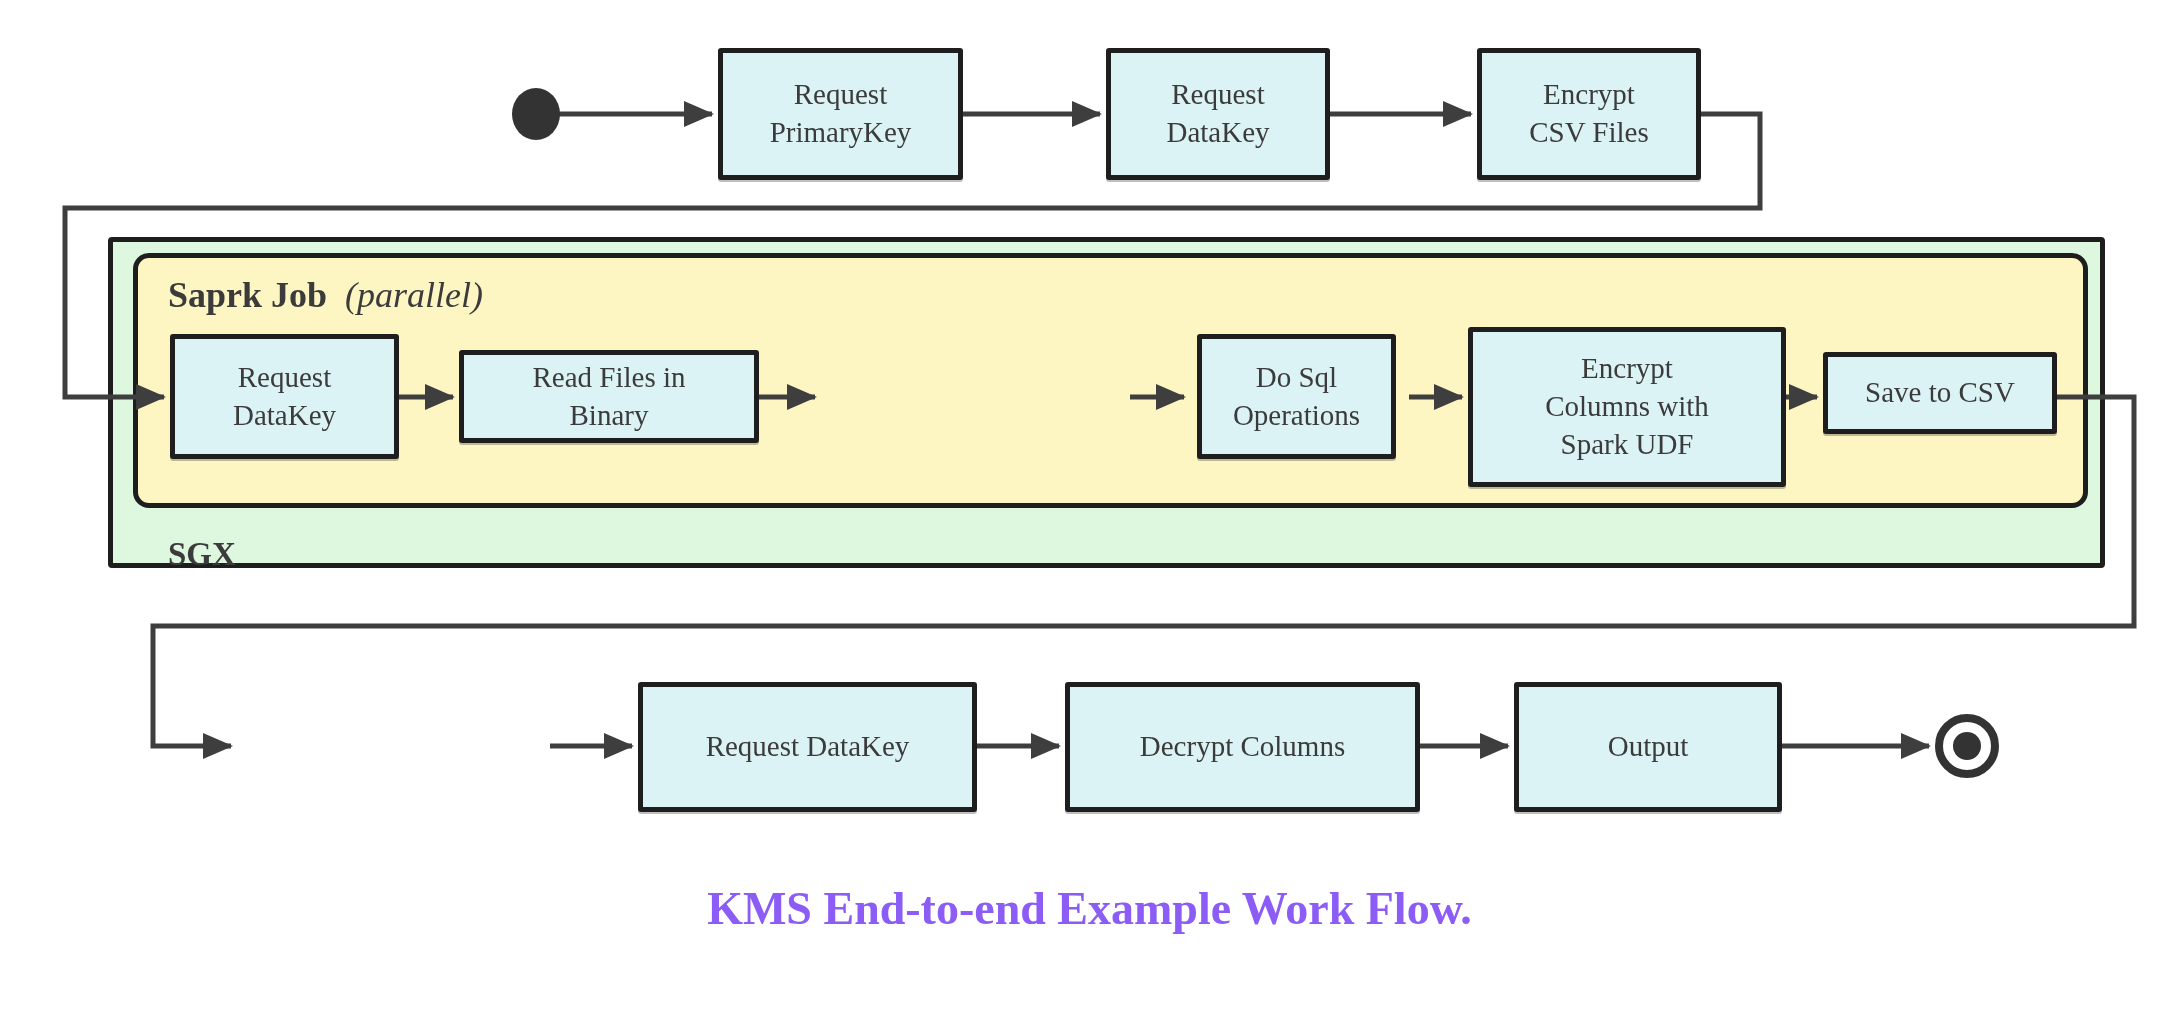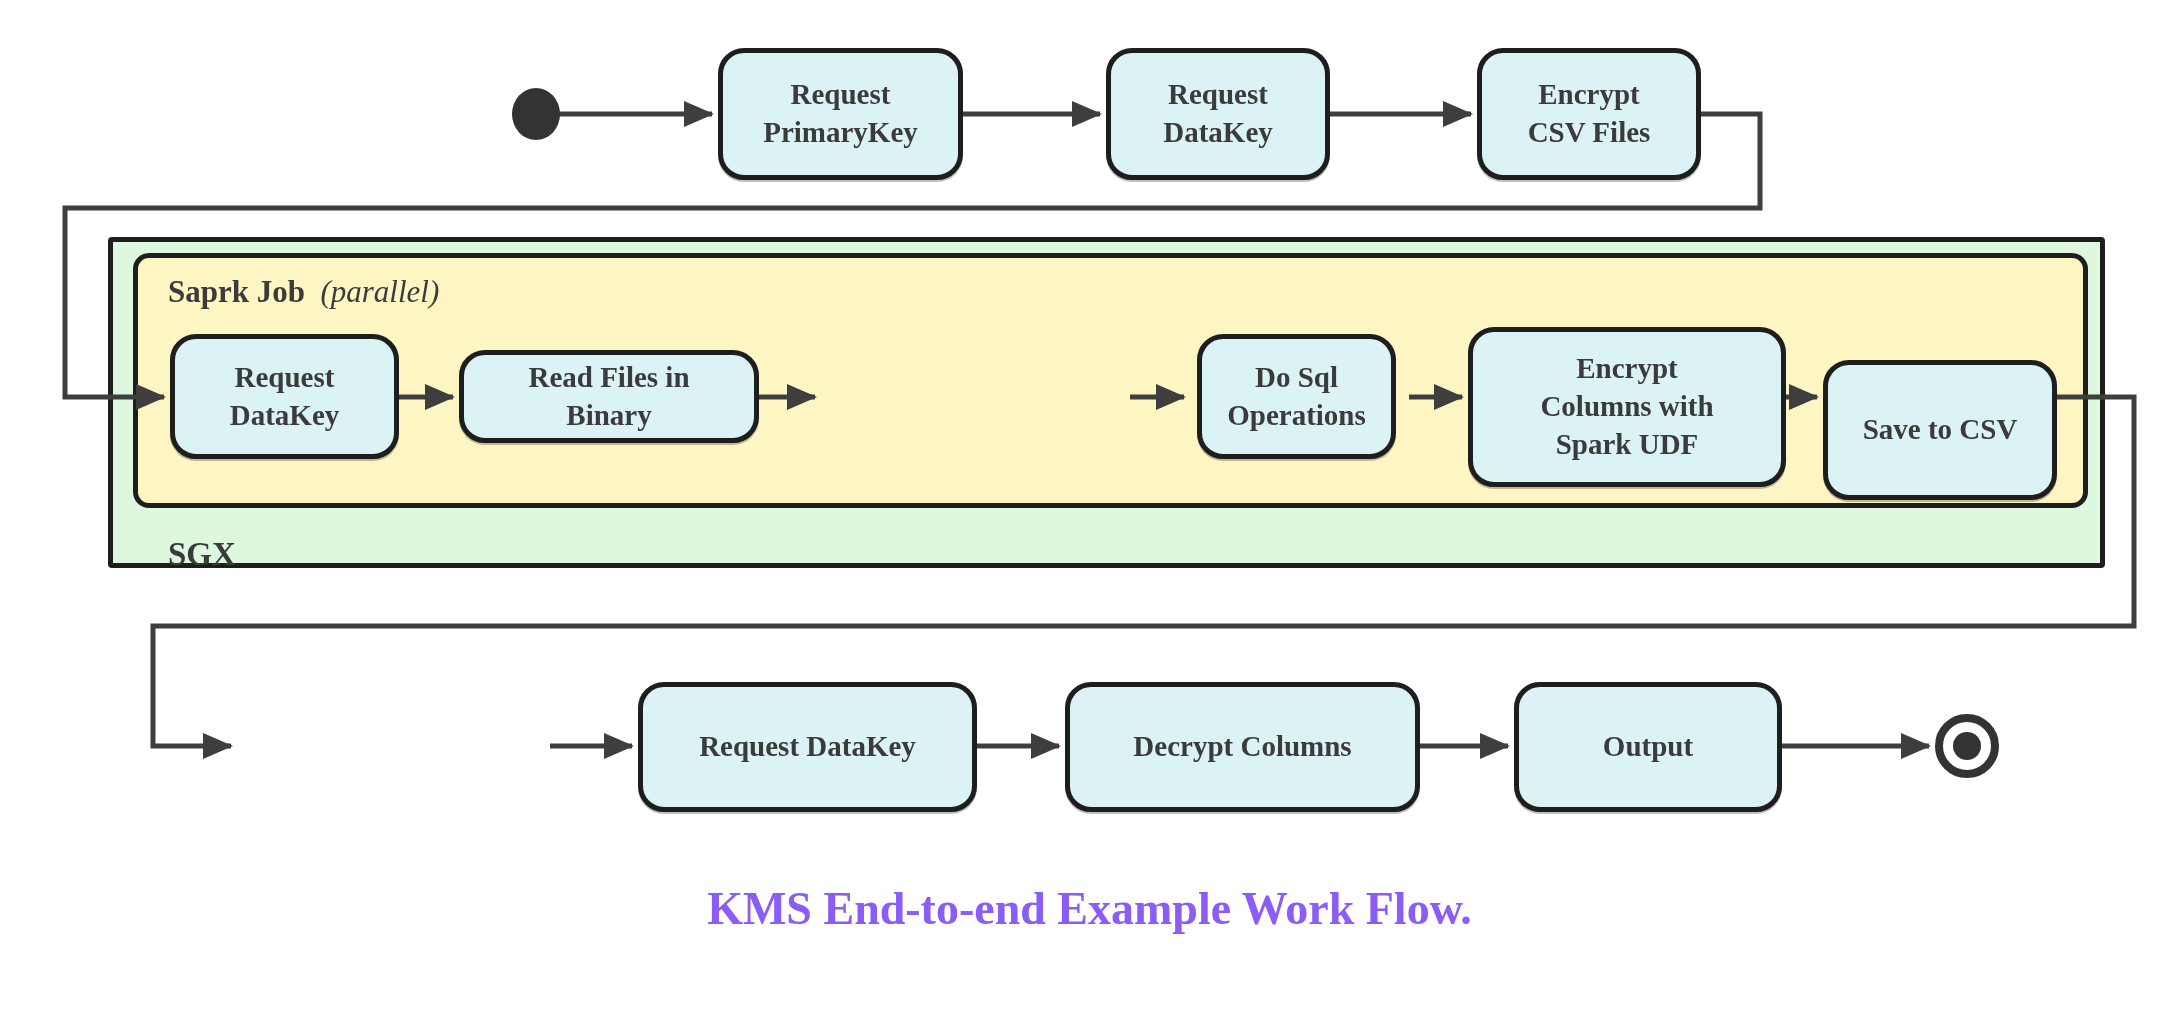--- a/index.html
+++ b/index.html
@@ -25,21 +25,21 @@
     background: var(--sgx-fill, #ddf8de);
     border-radius: 4px;
   }
   #spark-box {
     background: var(--spark-fill, #fdf6c3);
     border-radius: 16px;
   }
   .container-label {
     position: absolute;
     font-weight: bold;
-    font-size: 31px;
+    font-size: 36px;
     color: #3b3b3b;
     white-space: nowrap;
   }
   .container-label .annot {
     font-weight: normal;
     font-style: italic;
   }
   svg.wires {
     position: absolute;
     left: 0; top: 0;
@@ -50,26 +50,26 @@
     fill: none;
     stroke: var(--line, #3e3e3e);
     stroke-width: 5;
   }
   svg.wires marker path { fill: var(--line, #3e3e3e); }
   .node {
     position: absolute;
     box-sizing: border-box;
     background: var(--node-fill, #dcf3f6);
     border: 5px solid var(--border, #1e1e1e);
-    border-radius: 26px;
+    border-radius: 3px;
     display: flex;
     align-items: center;
     justify-content: center;
     text-align: center;
-    font-weight: bold;
+    font-weight: normal;
     font-size: 29px;
     line-height: 1.3;
     white-space: pre-line;
     box-shadow: 0 2px 0 rgba(0,0,0,0.25);
   }
   .terminal {
     position: absolute;
     box-sizing: border-box;
   }
   #start-node {
@@ -154,21 +154,21 @@
 
   <div class="node" style="left:170px; top:334px; width:229px; height:125px;">Request
 DataKey</div>
   <div class="node" style="left:459px; top:350px; width:300px; height:93px;">Read Files in
 Binary</div>
   <div class="node" style="left:1197px; top:334px; width:199px; height:125px;">Do Sql
 Operations</div>
   <div class="node" style="left:1468px; top:327px; width:318px; height:160px;">Encrypt
 Columns with
 Spark UDF</div>
-  <div class="node" style="left:1823px; top:360px; width:234px; height:140px;">Save to CSV</div>
+  <div class="node" style="left:1823px; top:352px; width:234px; height:82px;">Save to CSV</div>
 
   <div class="node" style="left:638px; top:682px; width:339px; height:130px;">Request DataKey</div>
   <div class="node" style="left:1065px; top:682px; width:355px; height:130px;">Decrypt Columns</div>
   <div class="node" style="left:1514px; top:682px; width:268px; height:130px;">Output</div>
 
   <div id="caption">KMS End-to-end Example Work Flow.</div>
 
 </div>
 
 </body></html>

